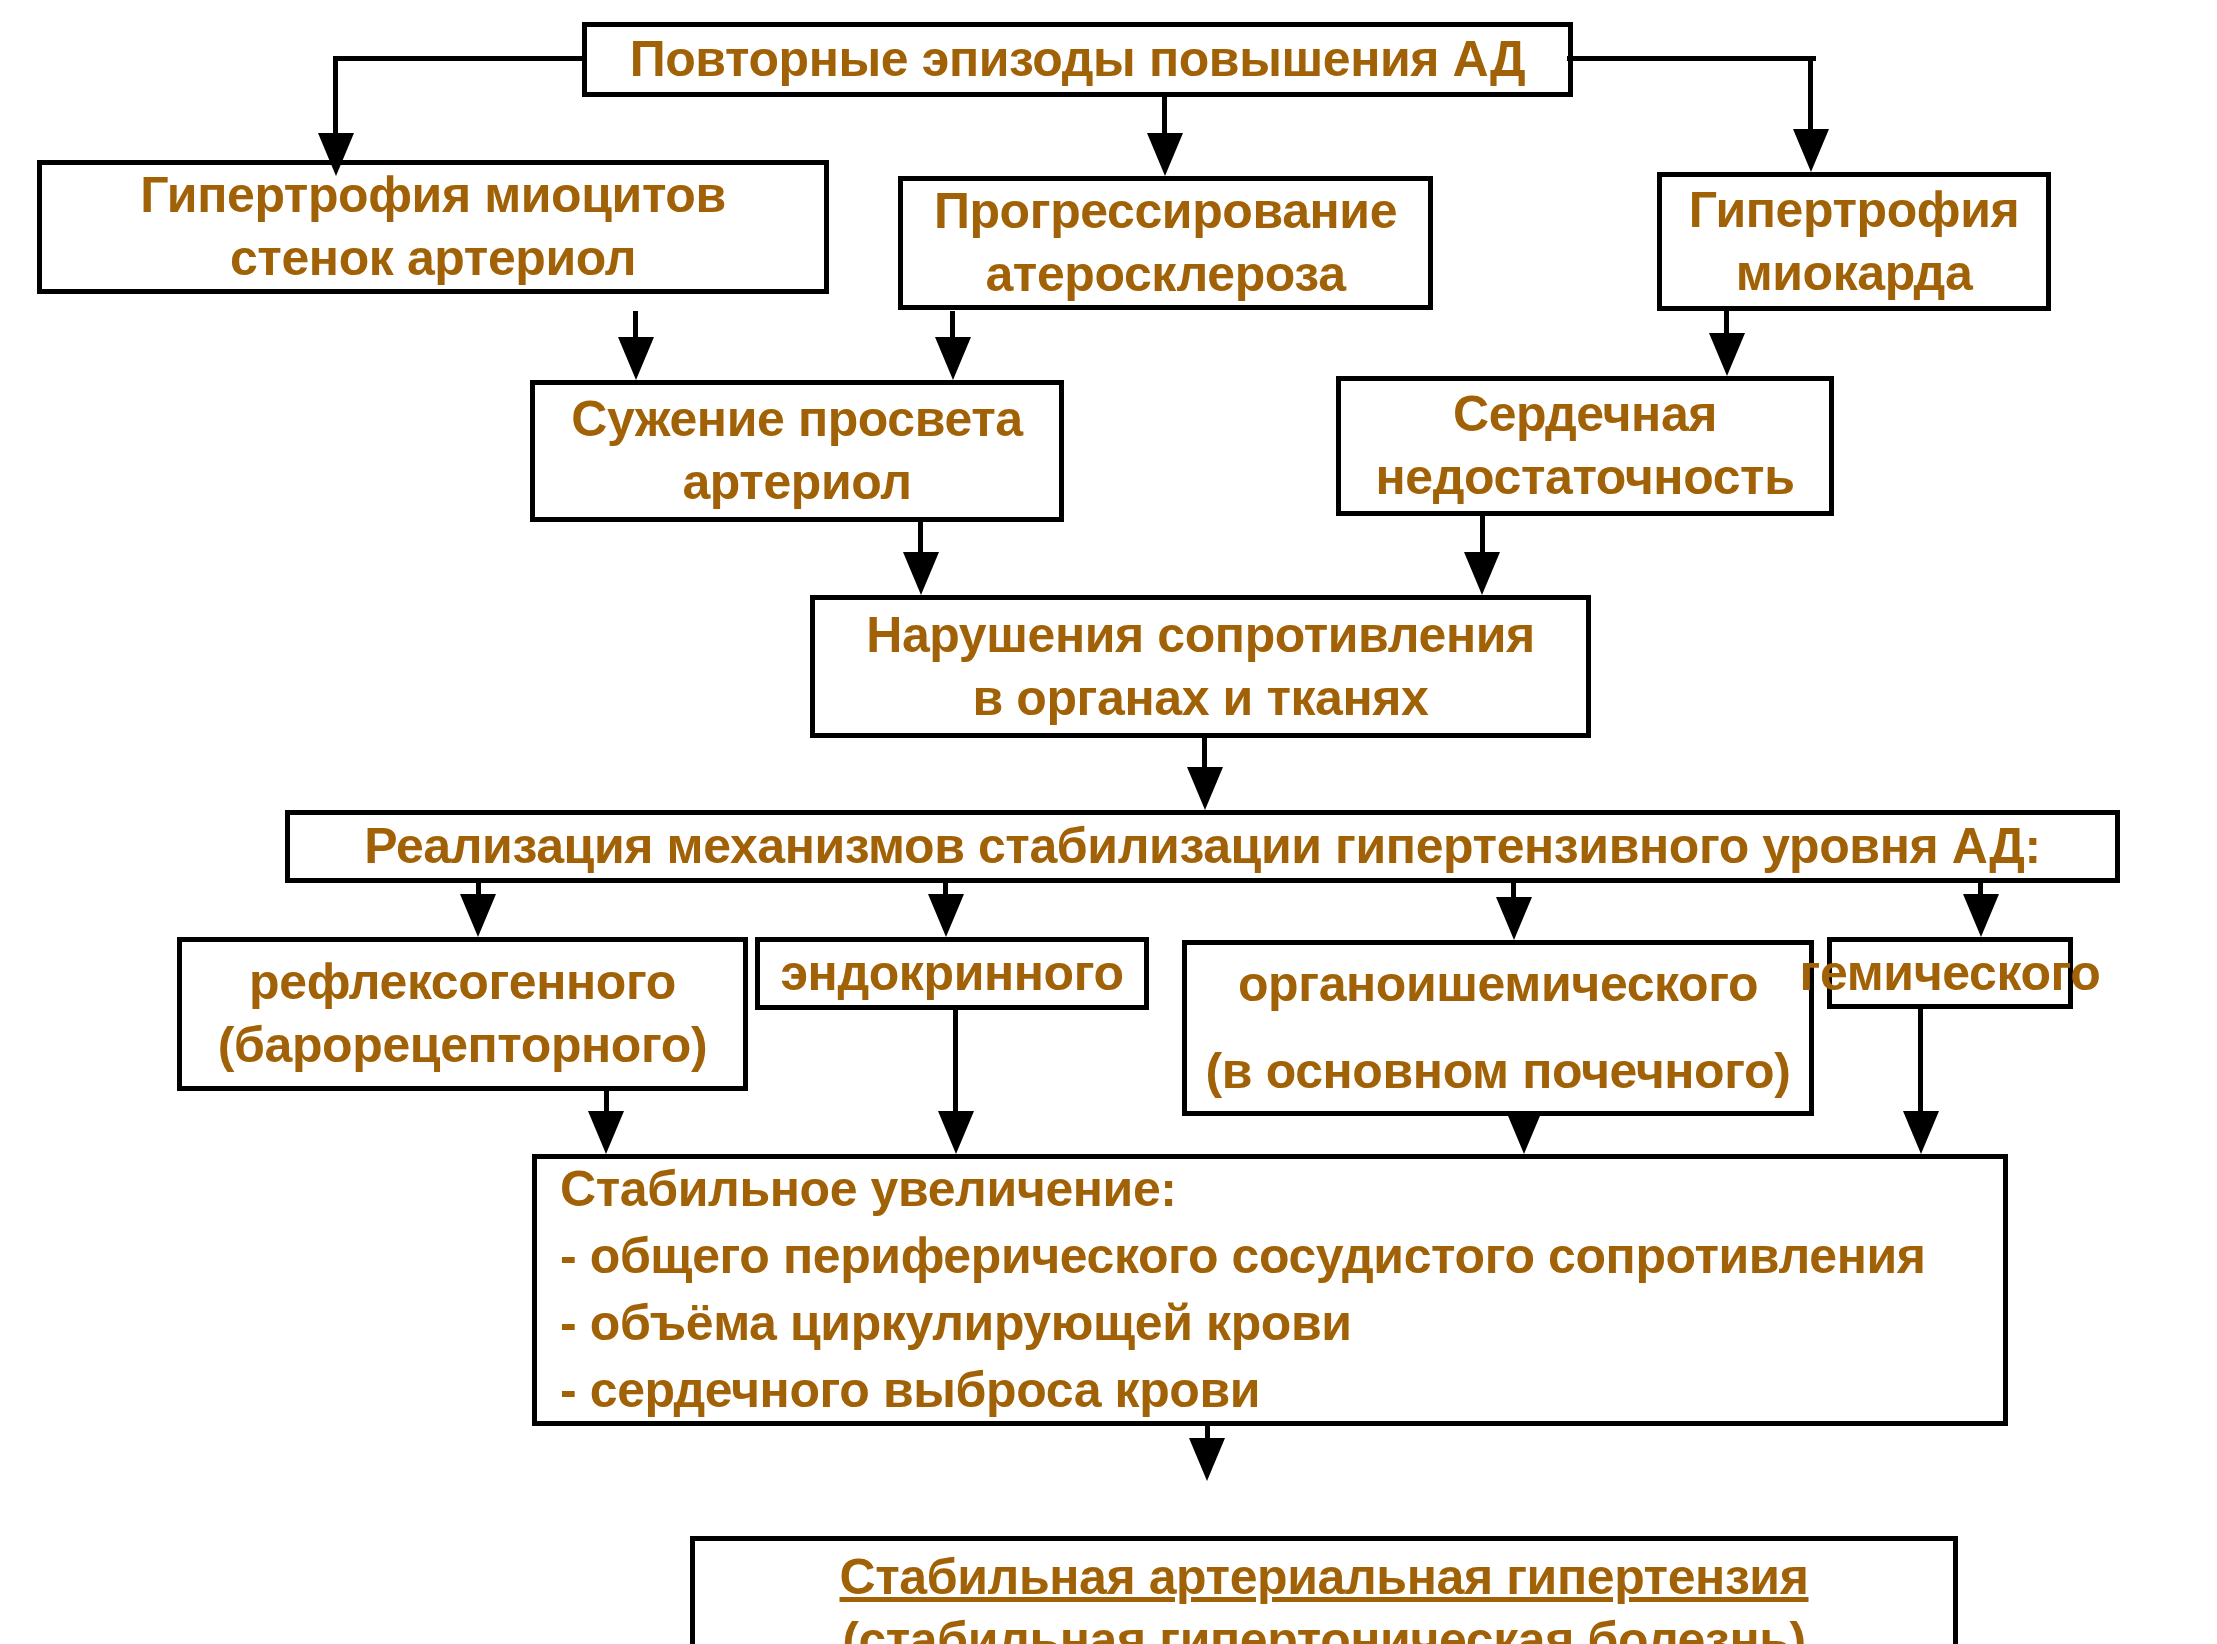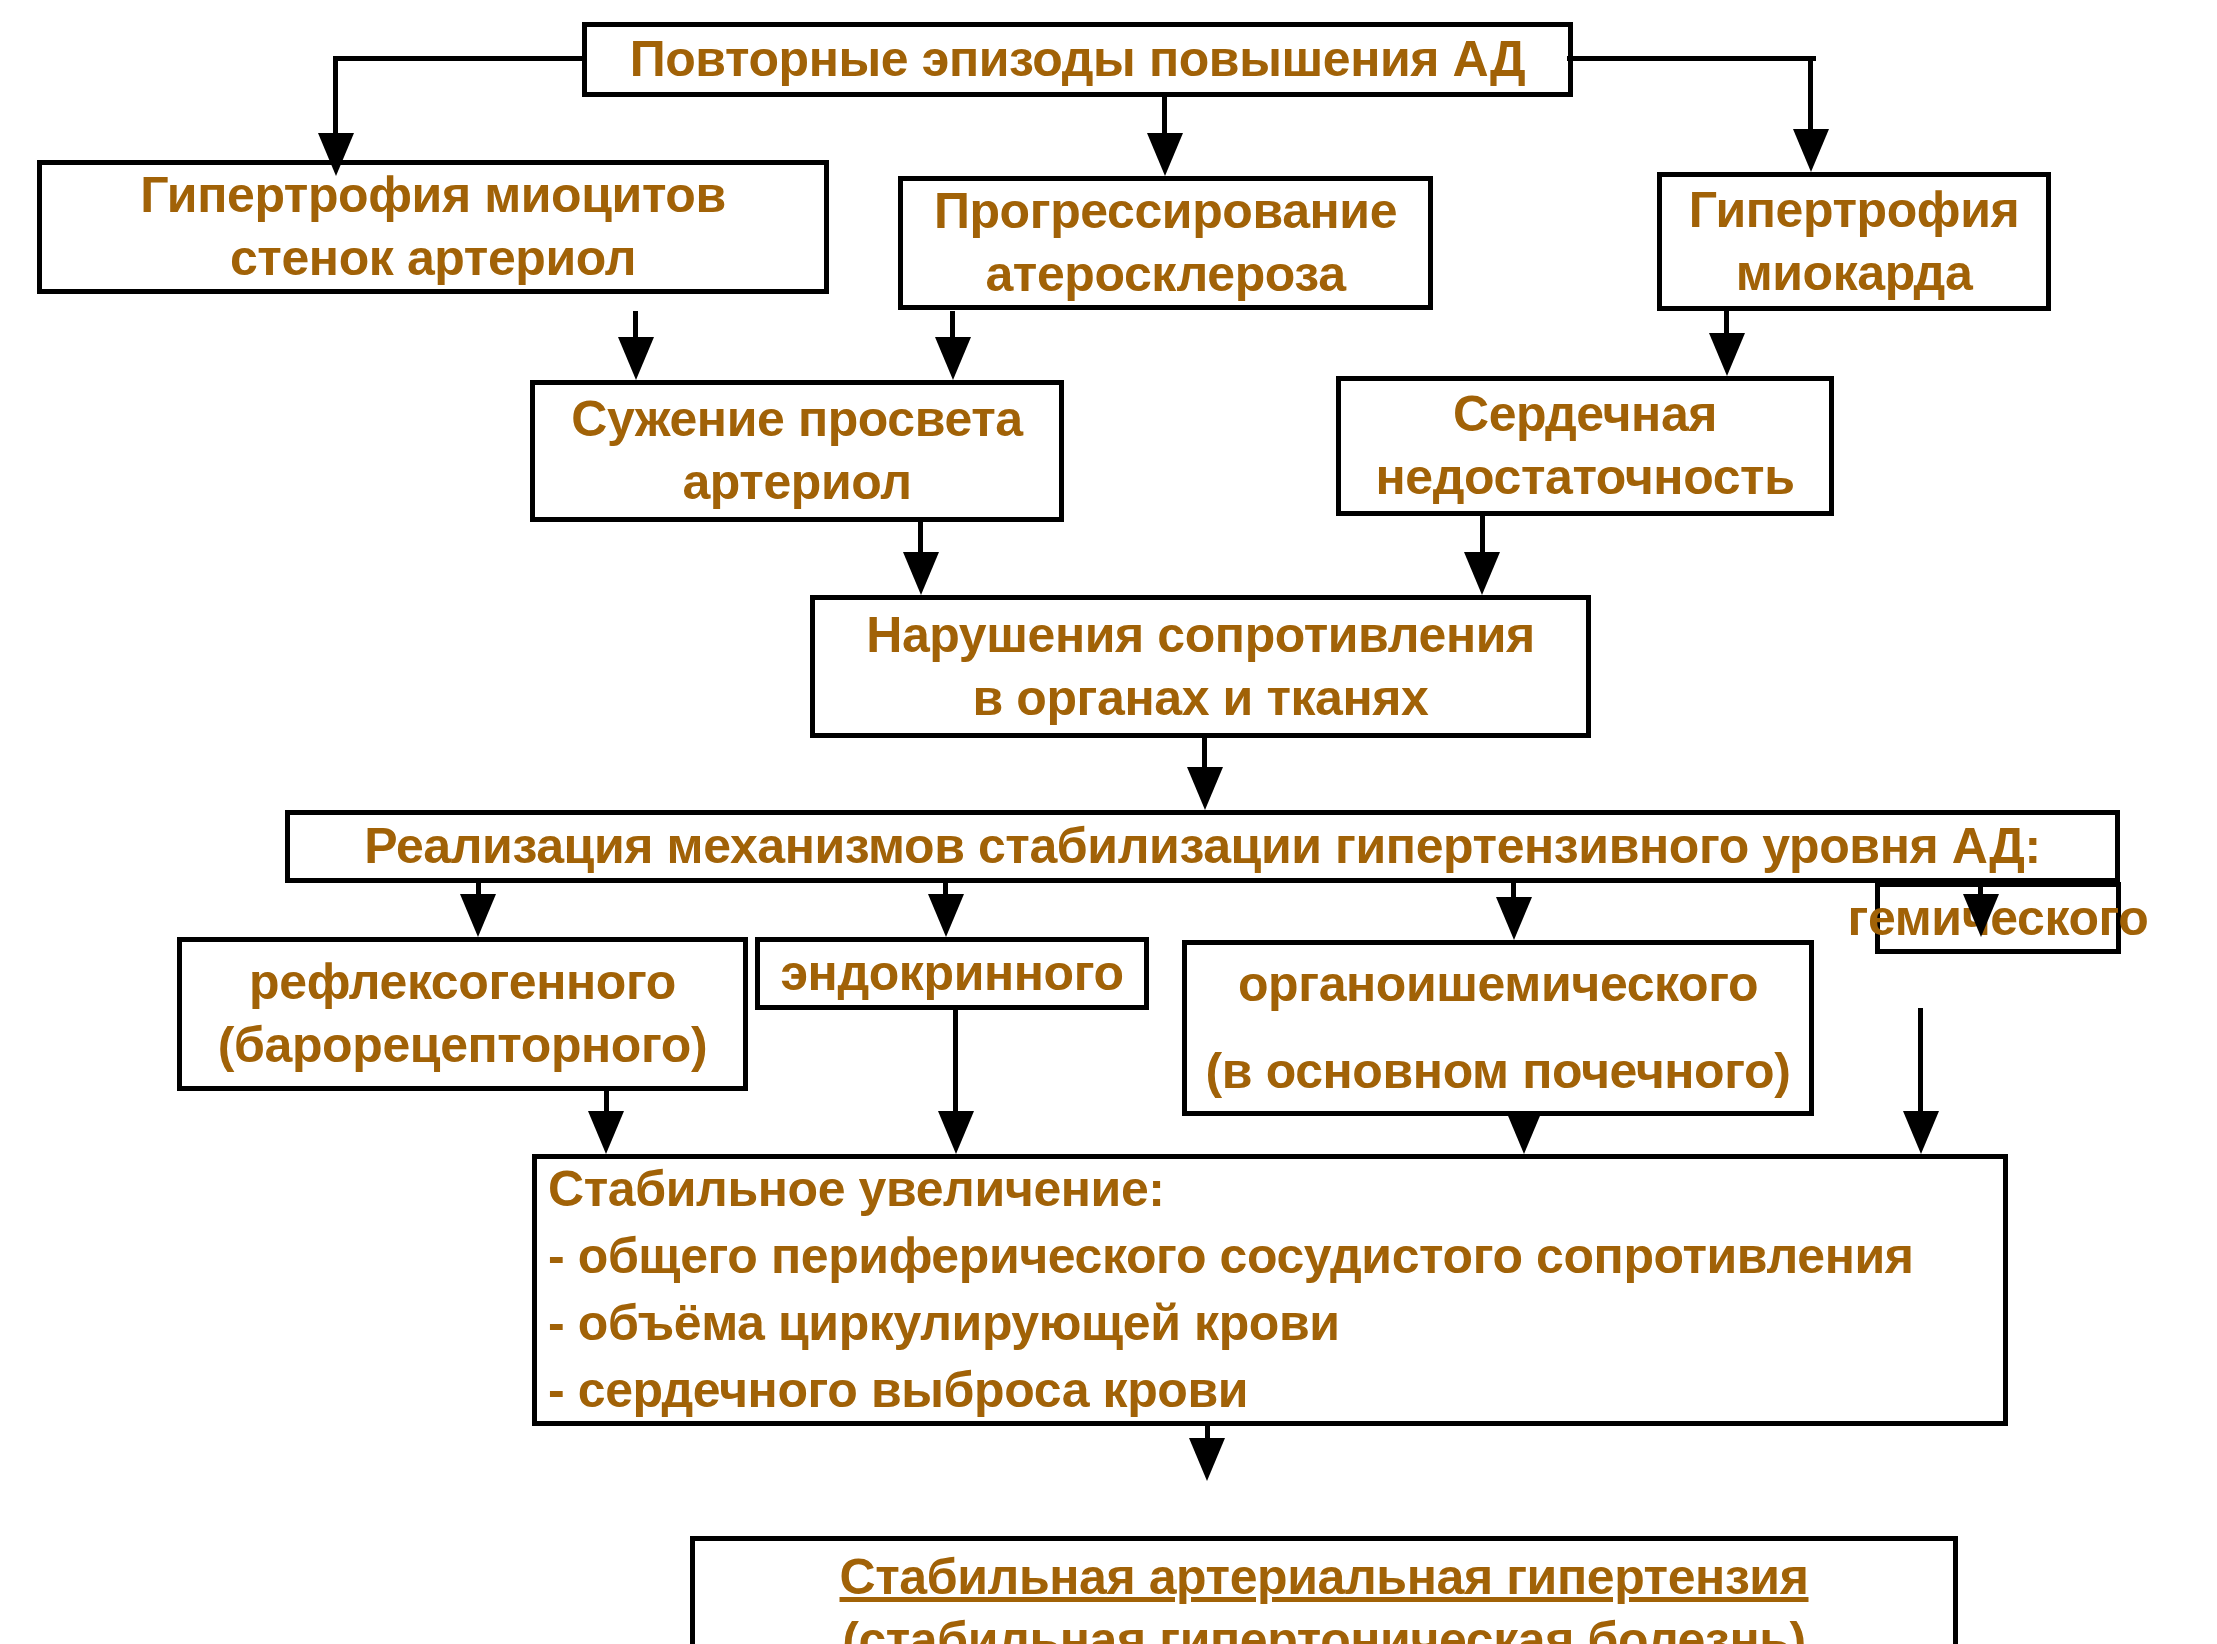--- a/index.html
+++ b/index.html
@@ -22,21 +22,21 @@
     justify-content: center;
     align-items: center;
     text-align: center;
     font-size: 50px;
     font-weight: bold;
     line-height: 63px;
     letter-spacing: -0.4px;
     white-space: nowrap;
   }
   .node .ln { display: block; }
-  .node.left-align { align-items: flex-start; text-align: left; padding-left: 11px; line-height: 67px; }
+  .node.left-align { align-items: flex-start; text-align: left; padding-left: 23px; line-height: 67px; }
   .seg { position: absolute; background: #000; }
   .head {
     position: absolute;
     width: 0; height: 0;
     border-left: 18px solid transparent;
     border-right: 18px solid transparent;
     border-top: 43px solid #000;
   }
 </style>
 </head>
@@ -89,21 +89,21 @@
 
   <div class="node" style="left:755px; top:937px; width:394px; height:73px;">
     <span class="ln">эндокринного</span>
   </div>
 
   <div class="node" style="left:1182px; top:940px; width:632px; height:176px;gap:24px;">
     <span class="ln">органоишемического</span>
     <span class="ln">(в основном почечного)</span>
   </div>
 
-  <div class="node" style="left:1827px; top:882px; width:246px; height:72px;margin-left:48px;">
+  <div class="node" style="left:1827px; top:937px; width:246px; height:72px;">
     <span class="ln">гемического</span>
   </div>
 
   <div class="node left-align" style="left:532px; top:1154px; width:1476px; height:272px;">
     <span class="ln">Стабильное увеличение:</span>
     <span class="ln">- общего периферического сосудистого сопротивления</span>
     <span class="ln">- объёма циркулирующей крови</span>
     <span class="ln">- сердечного выброса крови</span>
   </div>
 

